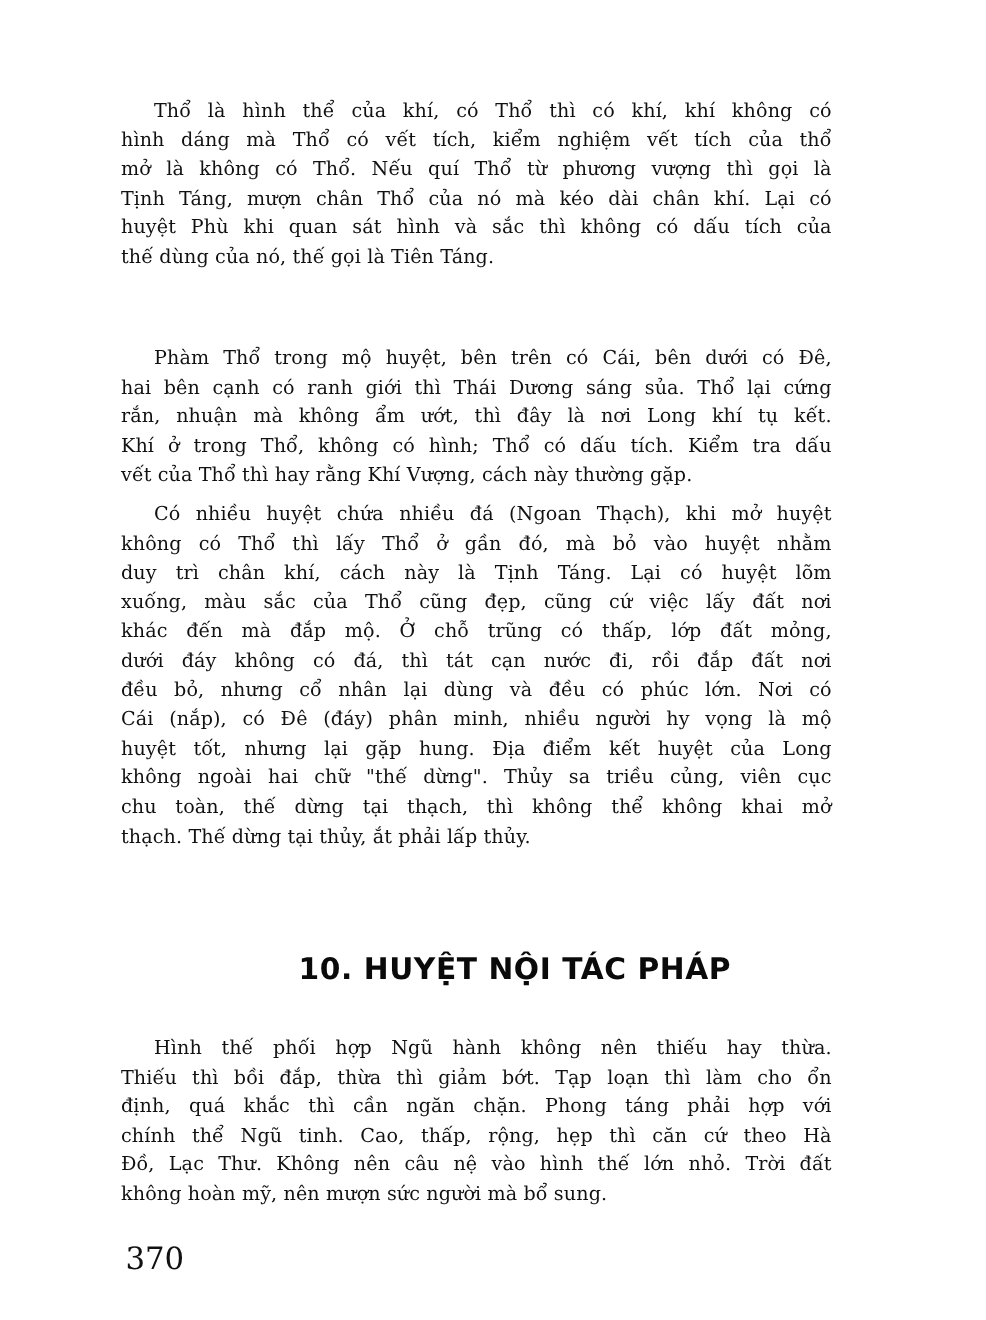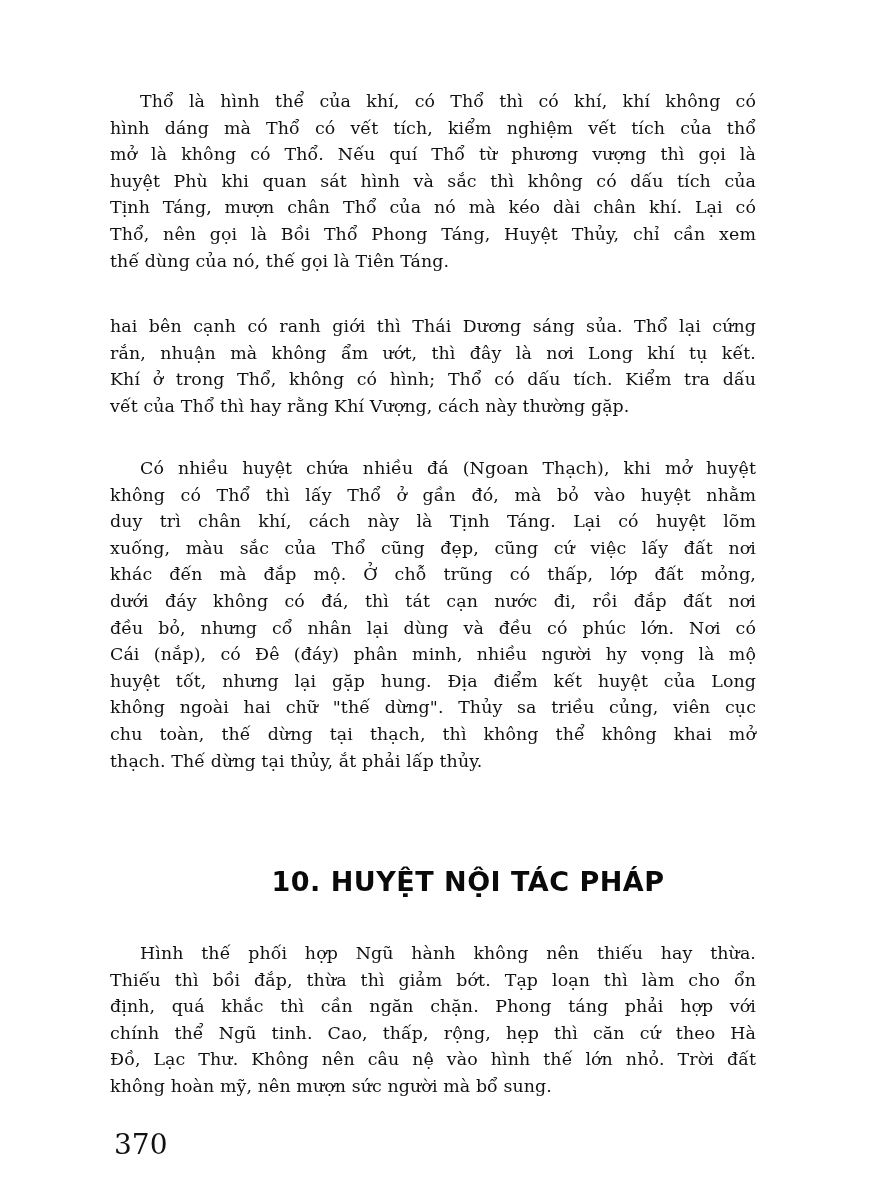--- a/index.html
+++ b/index.html
@@ -61,27 +61,27 @@
   </style>
 </head>
 <body>
 
 <div class="page">
 
   <div class="block" style="top:88px;">
     <span class="line indent">Thổ là hình thể của khí, có Thổ thì có khí, khí không có</span>
     <span class="line">hình dáng mà Thổ có vết tích, kiểm nghiệm vết tích của thổ</span>
     <span class="line">mở là không có Thổ. Nếu quí Thổ từ phương vượng thì gọi là</span>
+    <span class="line">Tịnh Táng, mượn chân Thổ của nó mà kéo dài chân khí. Lại có</span>
     <span class="line">huyệt Phù khi quan sát hình và sắc thì không có dấu tích của</span>
-    <span class="line">Tịnh Táng, mượn chân Thổ của nó mà kéo dài chân khí. Lại có</span>
-    <span class="line">Thổ, nên gọi là Bồi Thổ Phong Táng, Huyệt Thủy, chỉ cần xem</span>
     <span class="line last">thế dùng của nó, thế gọi là Tiên Táng.</span>
   </div>
 
   <div class="block" style="top:313px;">
+    <span class="line indent">Phàm Thổ trong mộ huyệt, bên trên có Cái, bên dưới có Đê,</span>
     <span class="line">hai bên cạnh có ranh giới thì Thái Dương sáng sủa. Thổ lại cứng</span>
     <span class="line">rắn, nhuận mà không ẩm ướt, thì đây là nơi Long khí tụ kết.</span>
     <span class="line">Khí ở trong Thổ, không có hình; Thổ có dấu tích. Kiểm tra dấu</span>
     <span class="line last">vết của Thổ thì hay rằng Khí Vượng, cách này thường gặp.</span>
   </div>
 
   <div class="block" style="top:455px;">
     <span class="line indent">Có nhiều huyệt chứa nhiều đá (Ngoan Thạch), khi mở huyệt</span>
     <span class="line">không có Thổ thì lấy Thổ ở gần đó, mà bỏ vào huyệt nhằm</span>
     <span class="line">duy trì chân khí, cách này là Tịnh Táng. Lại có huyệt lõm</span>

